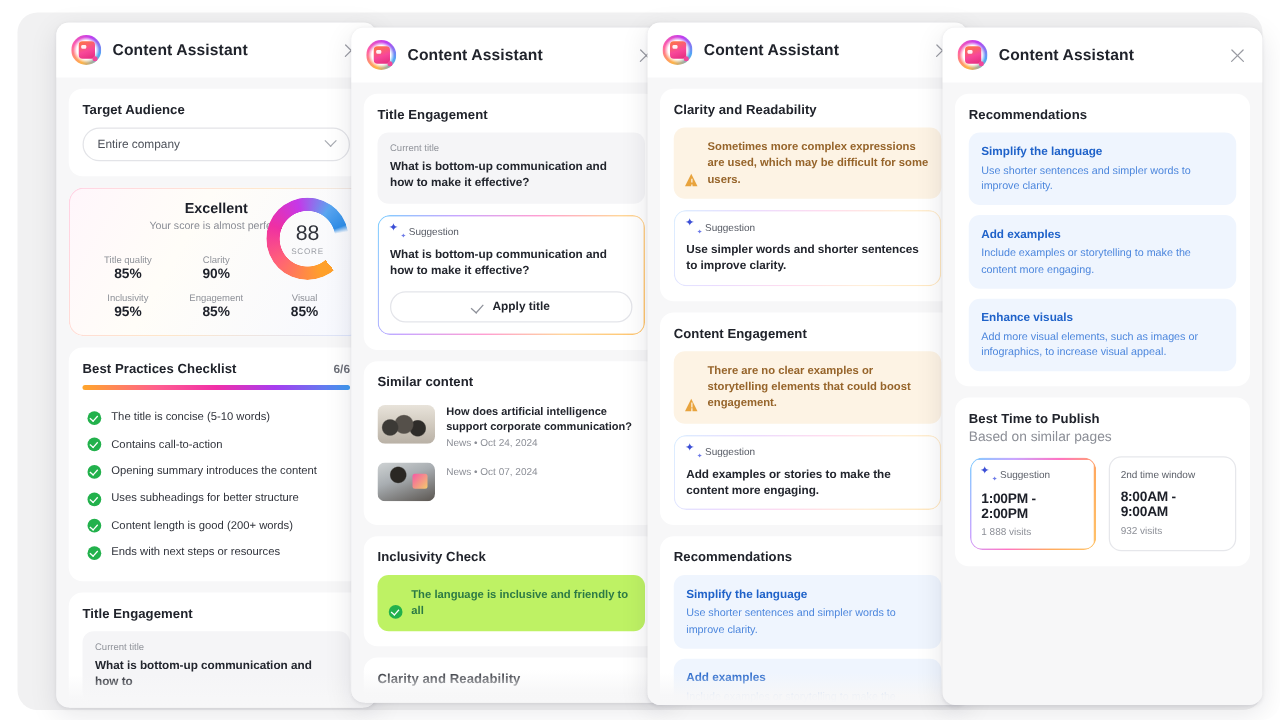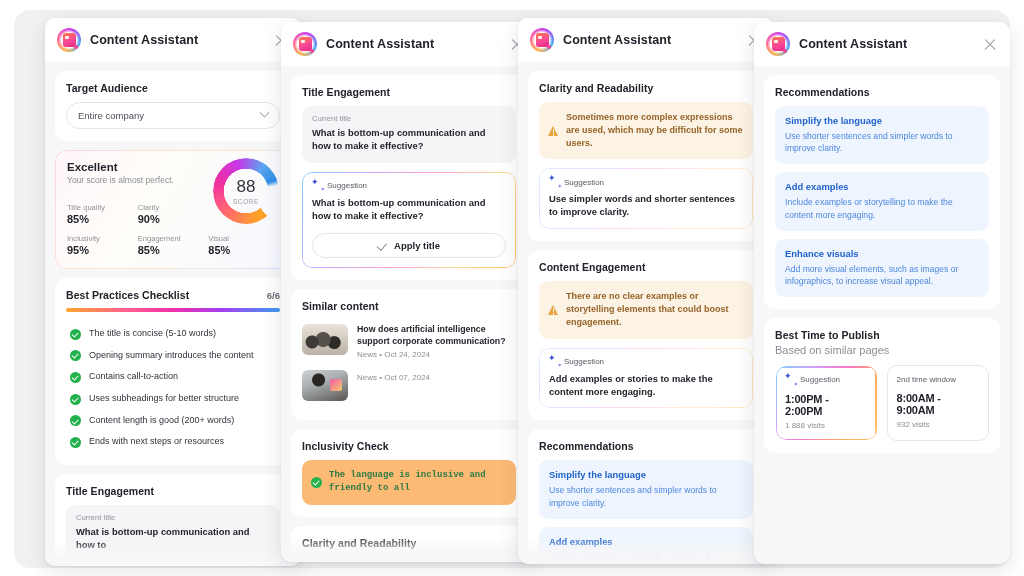--- a/index.html
+++ b/index.html
@@ -127,20 +127,21 @@
 
   
   .score-card {
     position: relative;
     background:
       linear-gradient(120deg, #fff6fb 0%, #fffdf8 38%, #f6f8ff 100%);
     border-radius: 12px;
     padding: 11px 12px 13px 12px;
     margin-bottom: 9px;
     overflow: hidden;
+    text-align: center;
   }
   .score-card::before {
     content: "";
     position: absolute; inset: 0;
     border-radius: 12px;
     padding: 1px;
     background: linear-gradient(125deg,#ffd2e4,#ffe6c9,#d9e4ff);
     -webkit-mask: linear-gradient(#000 0 0) content-box, linear-gradient(#000 0 0);
     -webkit-mask-composite: xor; mask-composite: exclude;
     pointer-events: none;
@@ -287,24 +288,24 @@
     opacity:.9;
   }
   .sim-body { flex: 1 1 auto; min-width: 0; }
   .sim-title { font-size: 8.8px; font-weight: 700; color: #22252d; line-height: 1.34; }
   .sim-meta { font-size: 8px; color: #8c8f97; margin-top: 3px; }
 
   
   .alert {
     border-radius: 9px;
     padding: 9px 10px 10px 9px;
-    display: flex; gap: 7px; align-items: center;
+    display: flex; gap: 7px; align-items: flex-end;
   }
   .alert.warn { background: #fdf3e4; }
-  .alert.ok   { background: #fdba74; font-family: Liberation Mono, monospace; }
+  .alert.ok   { background: #bef264; }
   .warn-icon {
     width: 11px; height: 10px; flex: 0 0 auto; margin-top: 1px;
     position: relative;
   }
   .warn-icon::before {
     content: ""; position: absolute; left: 0; top: 0;
     border-left: 5.5px solid transparent;
     border-right: 5.5px solid transparent;
     border-bottom: 10px solid #e8a33d;
   }
@@ -430,25 +431,25 @@
           <span class="card-title">Best Practices Checklist</span>
           <span class="count-label">6/6</span>
         </div>
         <div class="progress-bar"></div>
         <div class="check-row">
             <span class="check-icon"></span>
             <span class="check-text">The title is concise (5-10 words)</span>
           </div>
         <div class="check-row">
             <span class="check-icon"></span>
-            <span class="check-text">Opening summary introduces the content</span>
+            <span class="check-text">Contains call-to-action</span>
           </div>
         <div class="check-row">
             <span class="check-icon"></span>
-            <span class="check-text">Contains call-to-action</span>
+            <span class="check-text">Opening summary introduces the content</span>
           </div>
         <div class="check-row">
             <span class="check-icon"></span>
             <span class="check-text">Uses subheadings for better structure</span>
           </div>
         <div class="check-row">
             <span class="check-icon"></span>
             <span class="check-text">Content length is good (200+ words)</span>
           </div>
         <div class="check-row">

